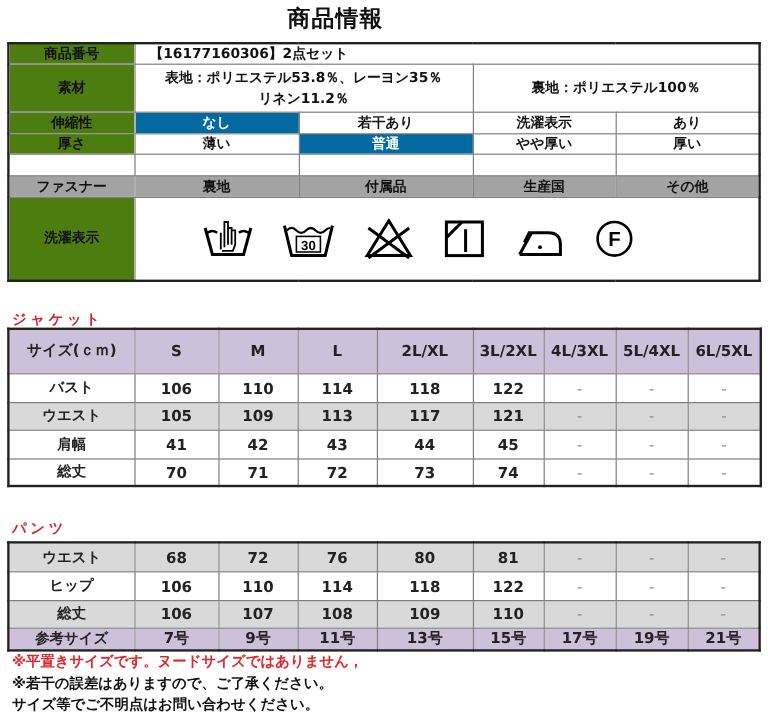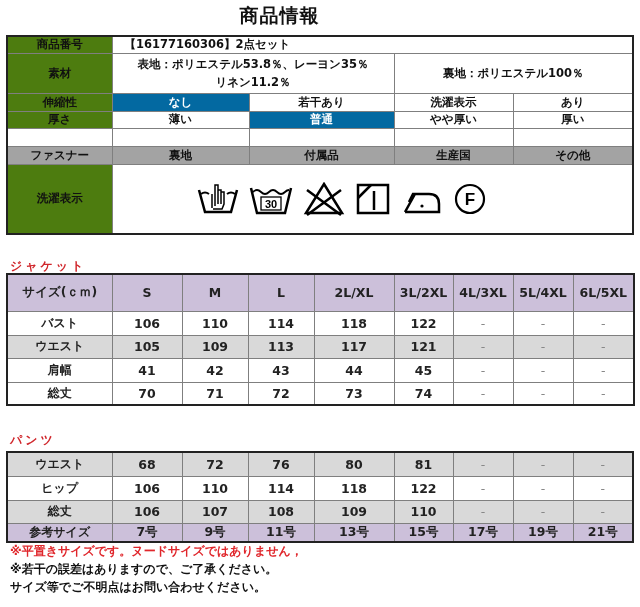--- a/index.html
+++ b/index.html
@@ -8,21 +8,21 @@
   .title { position:absolute; left:0; top:3px; width:559px; text-align:center;
            font-size:19px; font-weight:bold; letter-spacing:1px; }
   table { border-collapse:collapse; position:absolute; table-layout:fixed; }
   td { border:1px solid #7f7f7f; text-align:center; padding:0; font-size:11.5px;
        white-space:nowrap; overflow:hidden; font-weight:bold; }
   .info { left:6px; top:35px; width:626px; border:2px solid #222; }
   .info td.lbl { background:#4d7c0f; font-weight:bold; }
   .info td.blk { background:#0369a1; color:#fff; }
   .info td.left { text-align:left; padding-left:12px; }
   .info td.gray { background:#a3a3a3; }
-  .care { display:flex; align-items:center; gap:10px; padding-left:84px; height:68px; }
+  .care { display:flex; align-items:center; gap:24px; padding-left:56px; height:68px; }
   .care svg { display:block; }
   .section { position:absolute; left:10px; font-size:12px; color:#d0262b; letter-spacing:3px; font-weight:bold; }
   .size { left:6px; width:627px; border:2px solid #222; }
   .size td { font-size:12.5px; font-weight:bold; color:#222; }
   .size td.hdr { background:#ccc0da; }
   .size tr.g td { background:#d9d9d9;margin-left:17px; }
   .size tr.p td { background:#ccc0da; }
   .size td.dash { color:#888; font-weight:normal; }
   .size td.rl { font-size:12px; }
   .note { position:absolute; left:10px; font-size:12px; font-weight:bold; }

